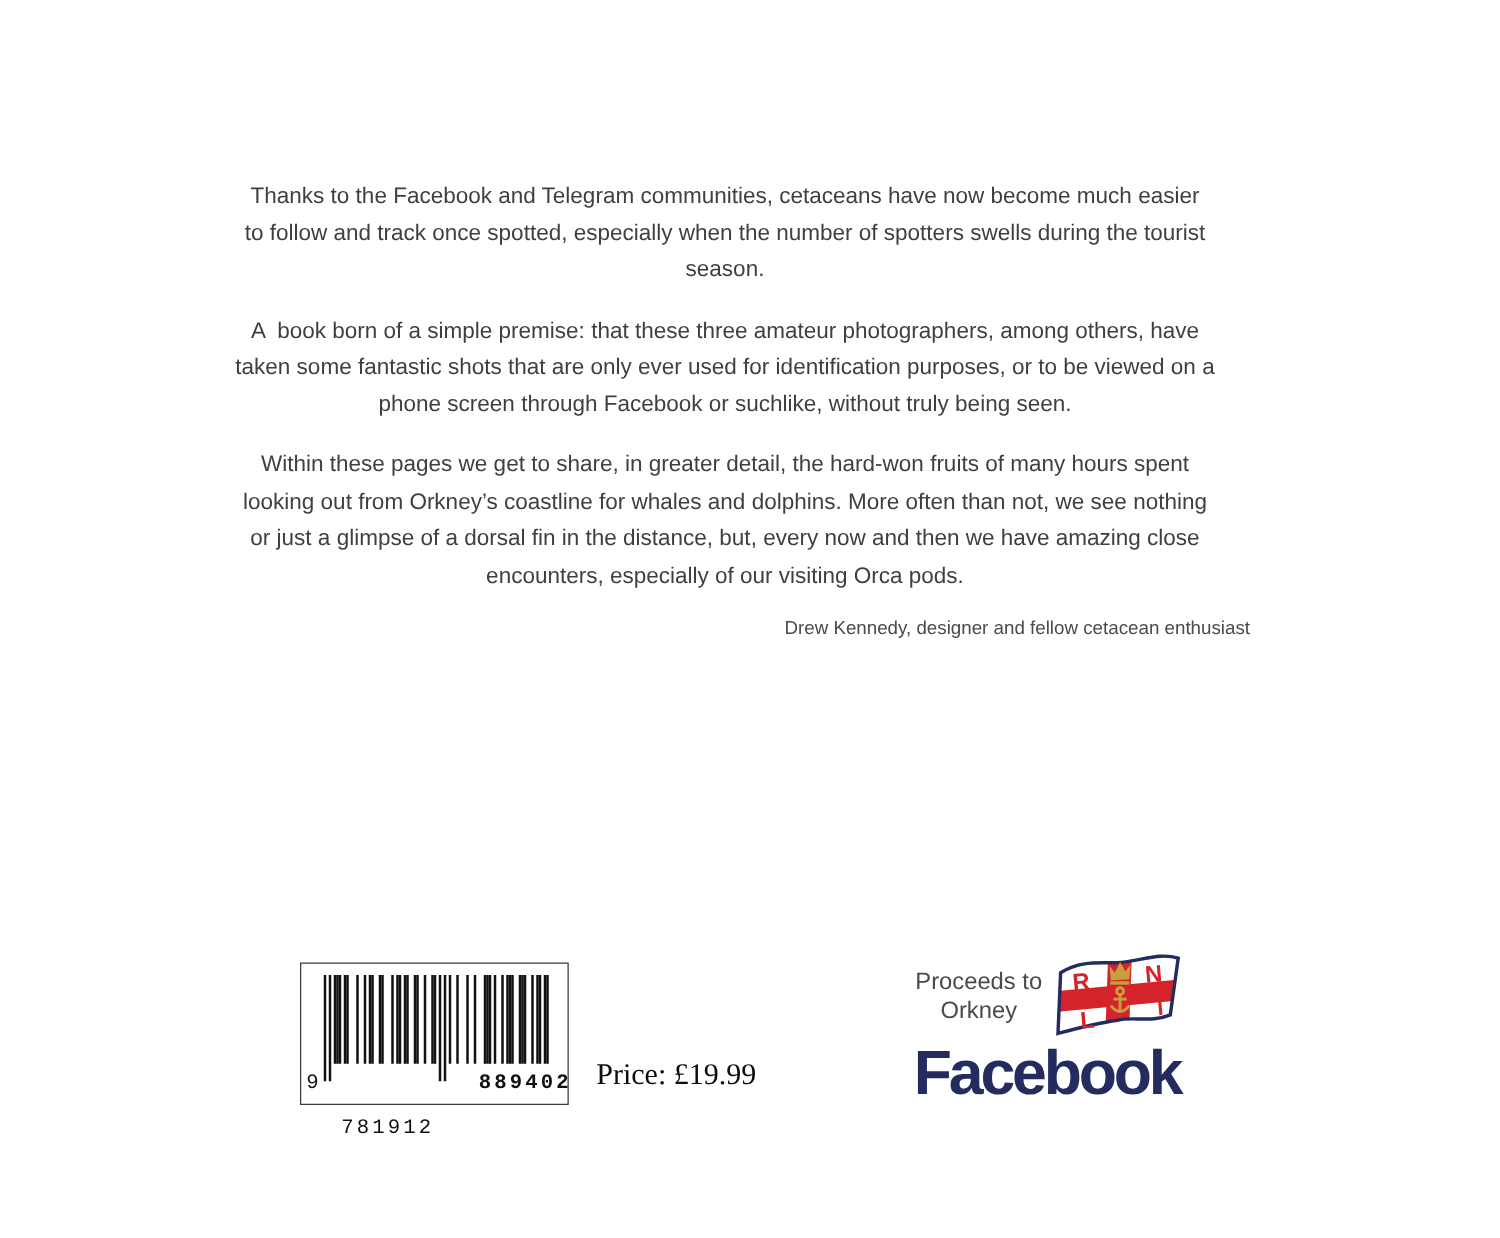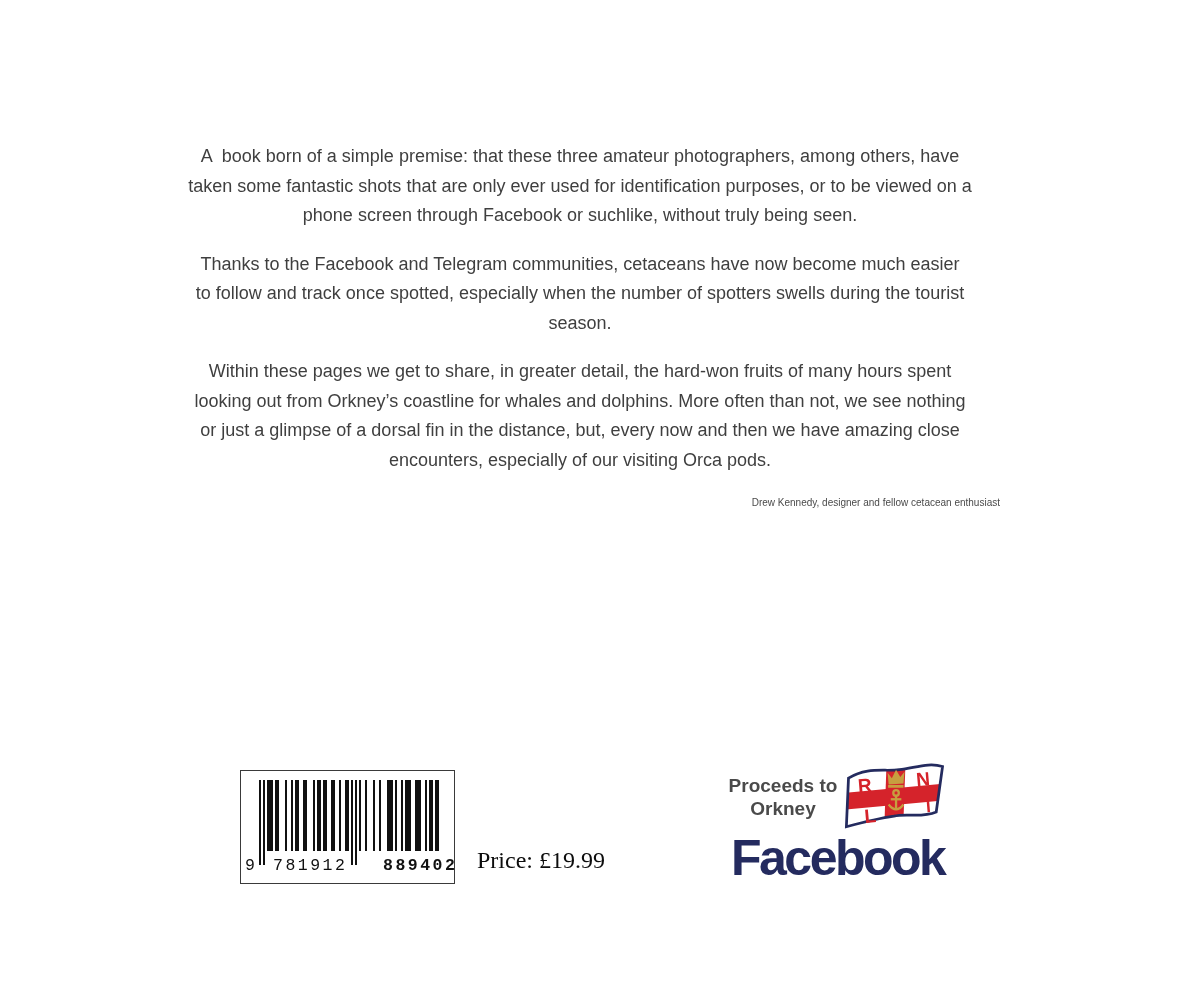--- a/index.html
+++ b/index.html
@@ -7,73 +7,72 @@
   .cover { position:relative; width:1200px; height:990px; background:#fff; overflow:hidden; }
 
   
   .blurb {
     position:absolute; left:140px; top:142px; width:880px;
     color:var(--text_grey,#3f3f3f);
     font-size:18px; line-height:29.5px; text-align:center;
   }
   .blurb p { margin:0 0 19px 0; white-space:pre-wrap; }
   .attribution {
-    margin-top:28px; font-size:10px; line-height:18px;
+    margin-top:28px; font-size:15px; line-height:18px;
     text-align:right; padding-right:20px; color:var(--attr_grey,#4a4a4a);
     white-space:normal;
   }
 
   
   .barcode-box {
     position:absolute; left:240px; top:770px; width:213px; height:112px;
     border:1px solid #3a3a3a; background:#fff;
   }
   .bars { position:absolute; left:18px; top:9px; width:190px; height:85px; }
   .bar { position:absolute; top:0; width:2px; background:var(--ink,#111); }
   .barcode-digits {
     position:absolute; left:0; top:85px; width:100%; height:20px;
     font-family:"Liberation Mono", monospace; font-size:16.5px; color:var(--ink,#111);
   }
   .d-prefix { position:absolute; left:4px; }
-  .d-left   { position:absolute; left:32px; letter-spacing:2.5px; }
+  .d-left   { position:absolute; left:32px; letter-spacing:2.5px;margin-top:36px; }
   .d-right  { position:absolute; left:142px; letter-spacing:2.5px;font-weight:bold; }
 
   
   .price {
     position:absolute; left:477px; top:847px;
     font-family:"Liberation Serif", serif; font-size:24px; color:#0d0d0d;
   }
 
   
   .proceeds {
     position:absolute; left:723px; top:775px; width:120px; text-align:center;
     font-size:19px; line-height:22.5px; color:var(--attr_grey,#4a4a4a);
     white-space:pre-line;
-    font-weight:bold;
   }
   .flag { position:absolute; left:840px; top:757px; width:110px; height:93px; }
   .wordmark {
     position:absolute; left:731px; top:833px;
     font-size:50px; line-height:50px; font-weight:bold; letter-spacing:-2.5px;
     color:var(--navy,#242b5f);
   }
   .flag-letter { font-family:"Liberation Sans", sans-serif; font-weight:bold; }
 </style>
 </head>
 <body>
 
 <div class="cover">
 
   <main class="blurb">
+    <p>Thanks to the Facebook and Telegram communities, cetaceans have now become much easier
+to follow and track once spotted, especially when the number of spotters swells during the tourist
+season.</p>
     <p>A  book born of a simple premise: that these three amateur photographers, among others, have
 taken some fantastic shots that are only ever used for identification purposes, or to be viewed on a
 phone screen through Facebook or suchlike, without truly being seen.</p>
-    <p>Thanks to the Facebook and Telegram communities, cetaceans have now become much easier
-to follow and track once spotted, especially when the number of spotters swells during the tourist
-season.</p>
     <p>Within these pages we get to share, in greater detail, the hard-won fruits of many hours spent
 looking out from Orkney’s coastline for whales and dolphins. More often than not, we see nothing
 or just a glimpse of a dorsal fin in the distance, but, every now and then we have amazing close
 encounters, especially of our visiting Orca pods.</p>
     <p class="attribution">Drew Kennedy, designer and fellow cetacean enthusiast</p>
   </main>
 
   <footer>
 
     <div class="barcode-box">

